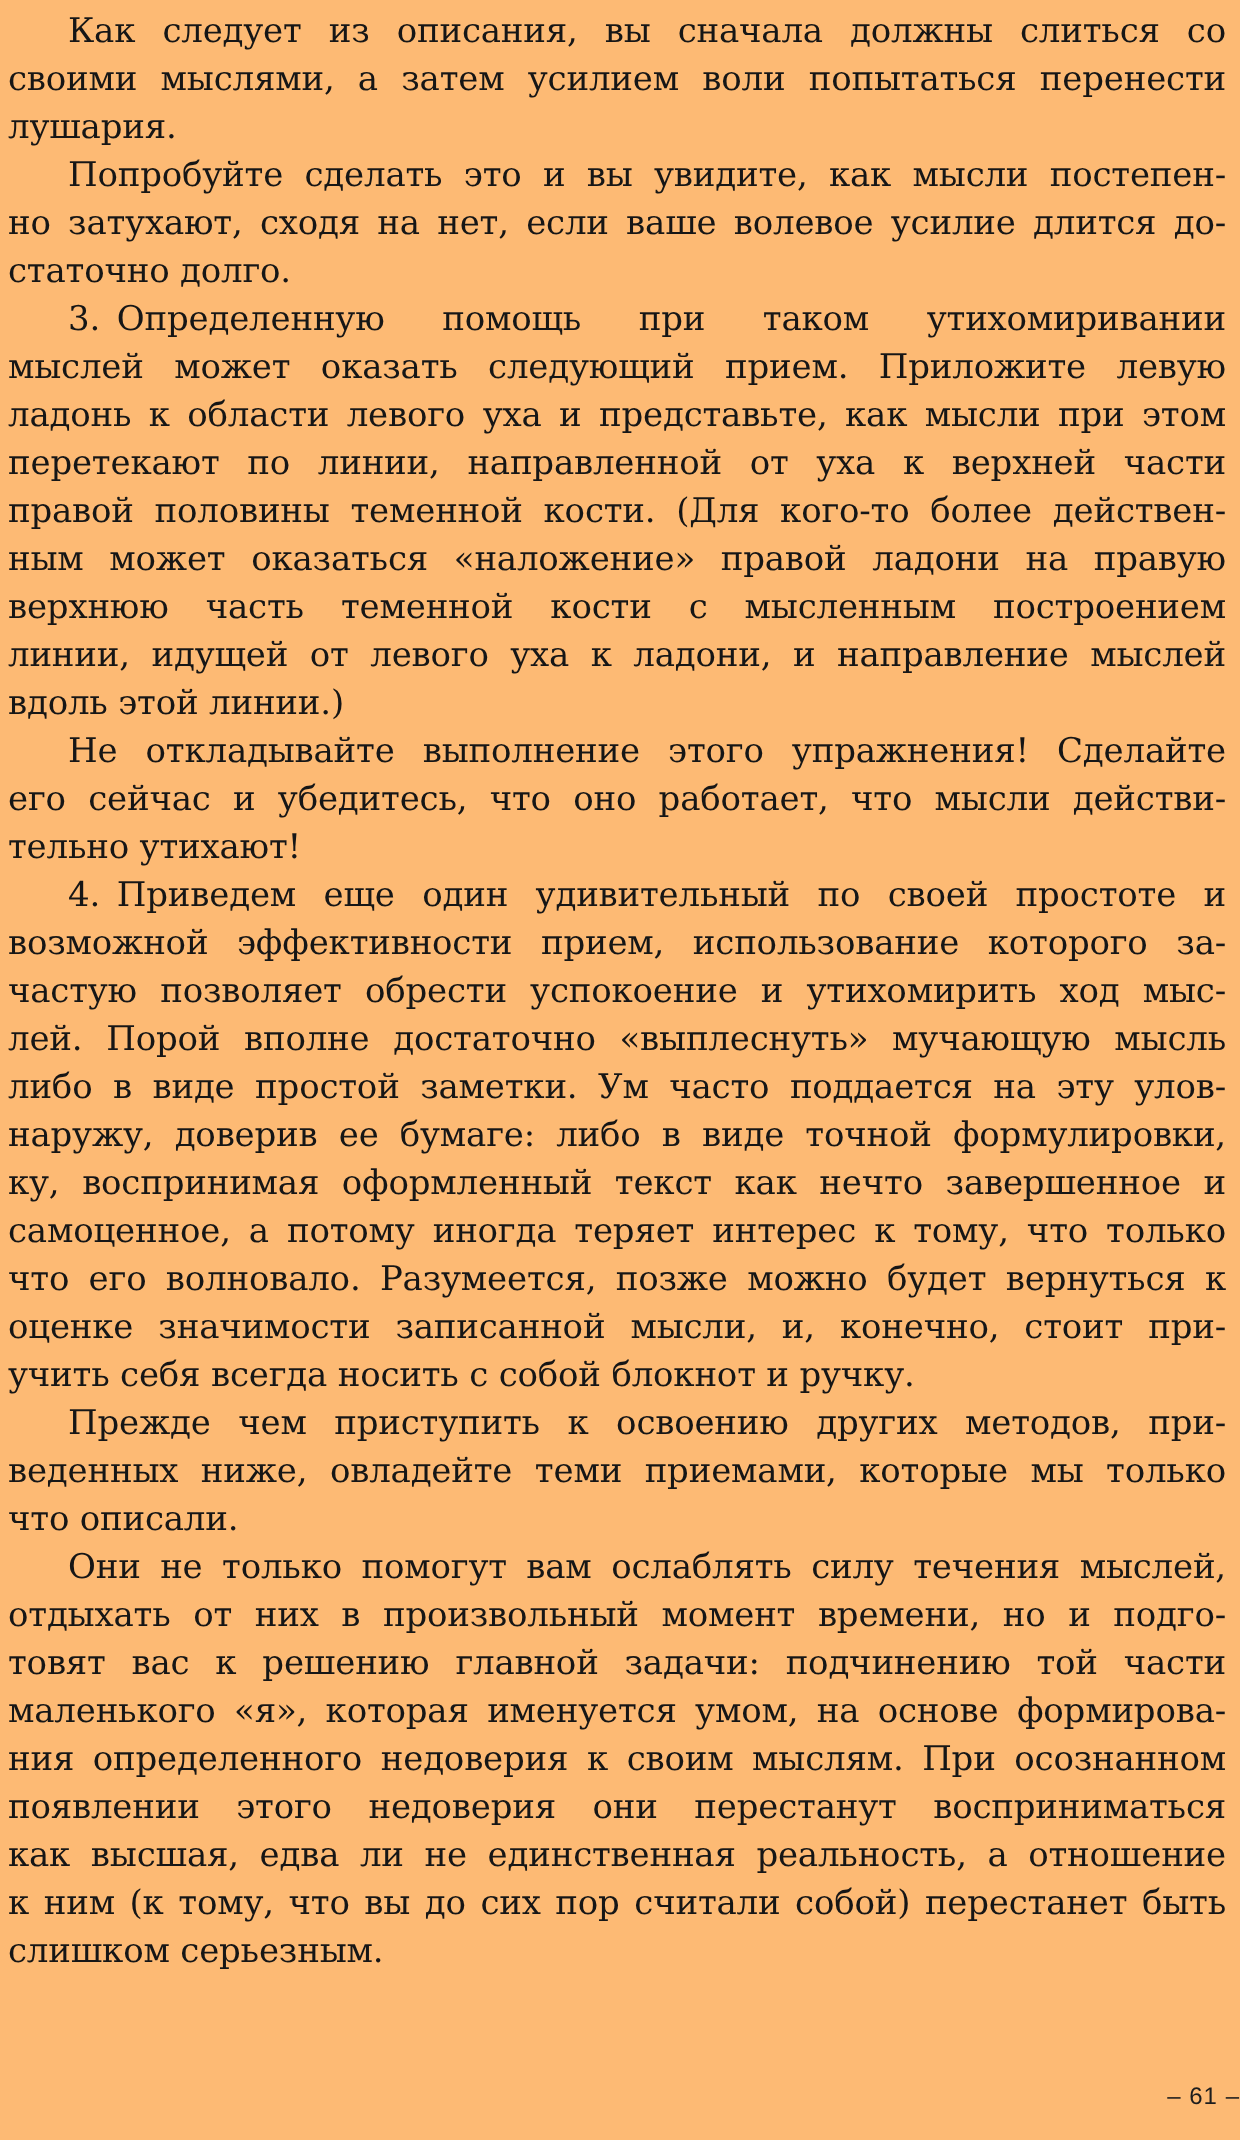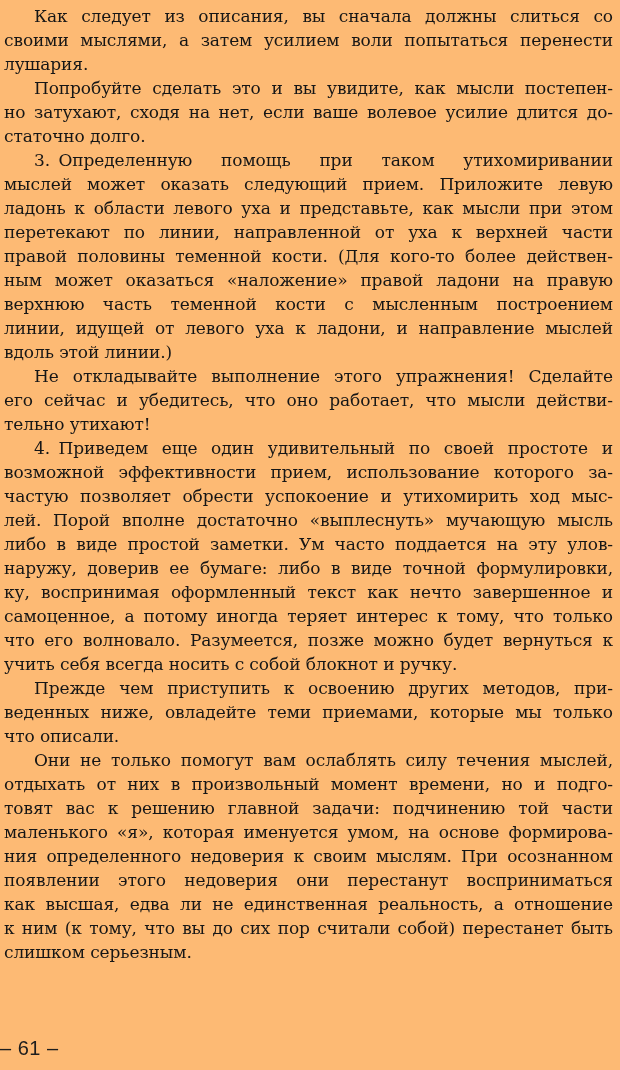--- a/index.html
+++ b/index.html
@@ -32,23 +32,23 @@
   .line.indent { padding-left: 30px; }
   .line.last {
     text-align: center;
     text-align-last: left;
   }
   .footer {
     position: absolute;
     left: 0;
     right: 0;
     top: 1036px;
-    text-align: left;
+    text-align: right;
     font-family: "Liberation Sans", sans-serif;
-    font-size: 20px;
+    font-size: 12px;
     letter-spacing: 0.5px;
     color: #1d1d1d;
   }
 </style>
 </head>
 <body>
 
 <div class="page">
 
   <div class="paragraph">
@@ -84,20 +84,21 @@
   <div class="paragraph">
     <div class="line indent">4. Приведем еще один удивительный по своей простоте и</div>
     <div class="line">возможной эффективности прием, использование которого за-</div>
     <div class="line">частую позволяет обрести успокоение и утихомирить ход мыс-</div>
     <div class="line">лей. Порой вполне достаточно «выплеснуть» мучающую мысль</div>
     <div class="line">либо в виде простой заметки. Ум часто поддается на эту улов-</div>
     <div class="line">наружу, доверив ее бумаге: либо в виде точной формулировки,</div>
     <div class="line">ку, воспринимая оформленный текст как нечто завершенное и</div>
     <div class="line">самоценное, а потому иногда теряет интерес к тому, что только</div>
     <div class="line">что его волновало. Разумеется, позже можно будет вернуться к</div>
+    <div class="line">оценке значимости записанной мысли, и, конечно, стоит при-</div>
     <div class="line last">учить себя всегда носить с собой блокнот и ручку.</div>
   </div>
 
   <div class="paragraph">
     <div class="line indent">Прежде чем приступить к освоению других методов, при-</div>
     <div class="line">веденных ниже, овладейте теми приемами, которые мы только</div>
     <div class="line last">что описали.</div>
   </div>
 
   <div class="paragraph">

